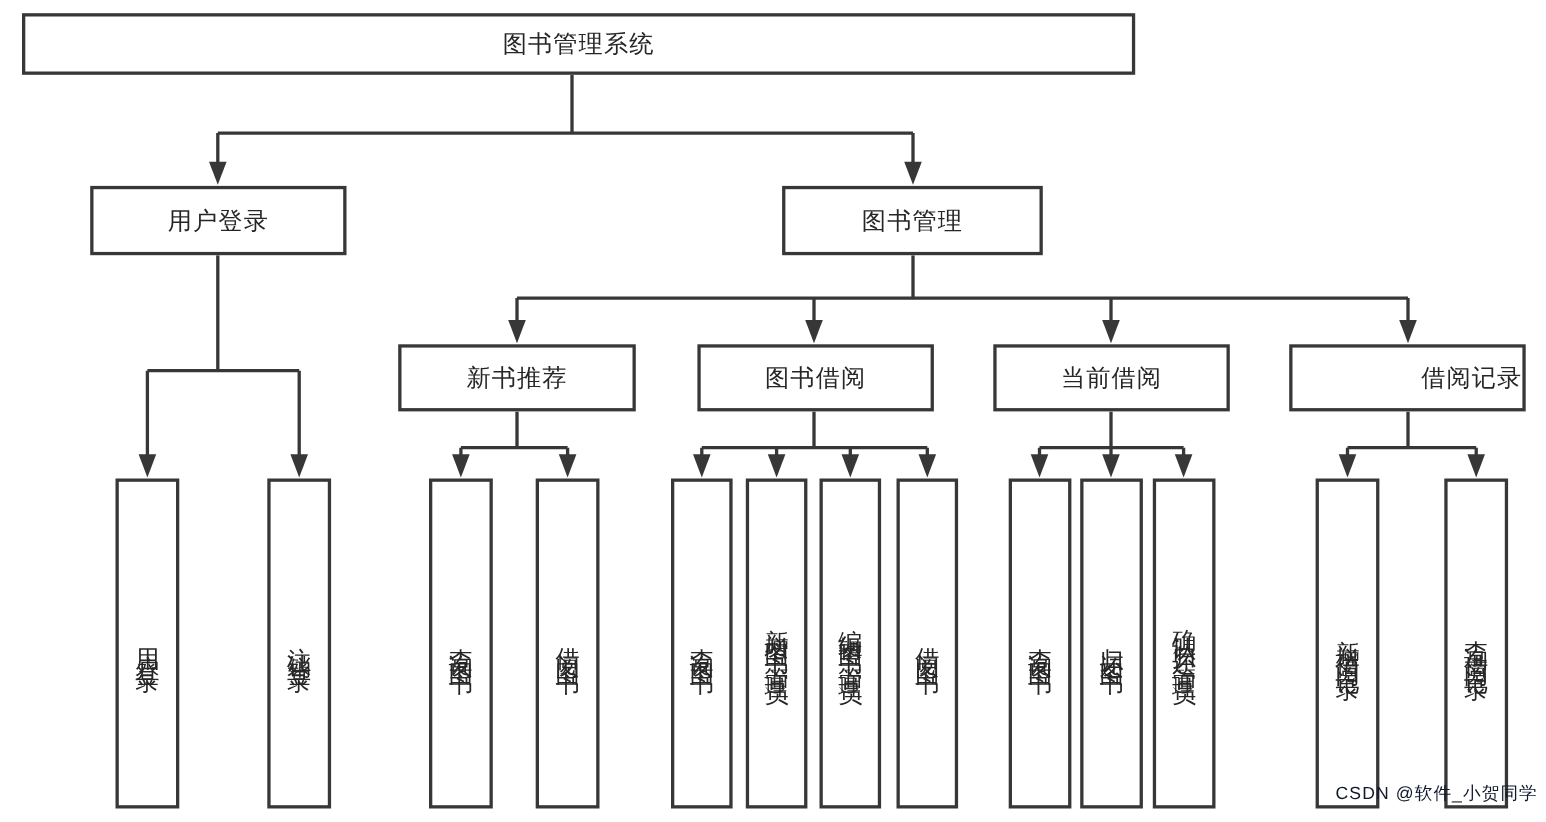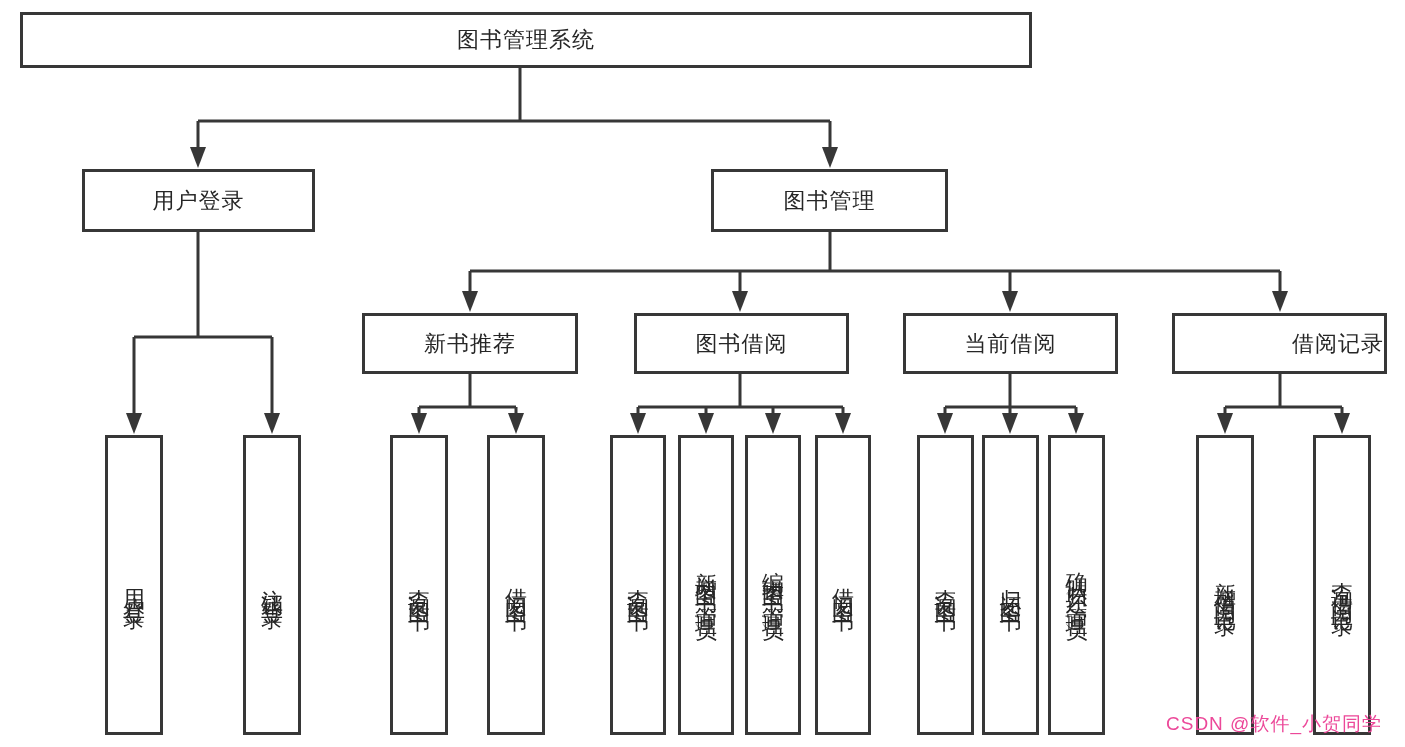--- a/index.html
+++ b/index.html
@@ -38,23 +38,23 @@
     font-size: 22px;
     letter-spacing: 7px;
     line-height: 1;
     white-space: nowrap;
   }
   .watermark {
     position: absolute;
     left: 1150px;
     top: 711px;
     width: 248px;
-    text-align: center;
-    font-size: 19px;
-    color: #ec4899;
+    text-align: right;
+    font-size: 16px;
+    color: #0f172a;
     letter-spacing: 1px;
     white-space: nowrap;
     z-index: 5;
   }
 </style>
 </head>
 <body>
 
 <div class="stage">
 

